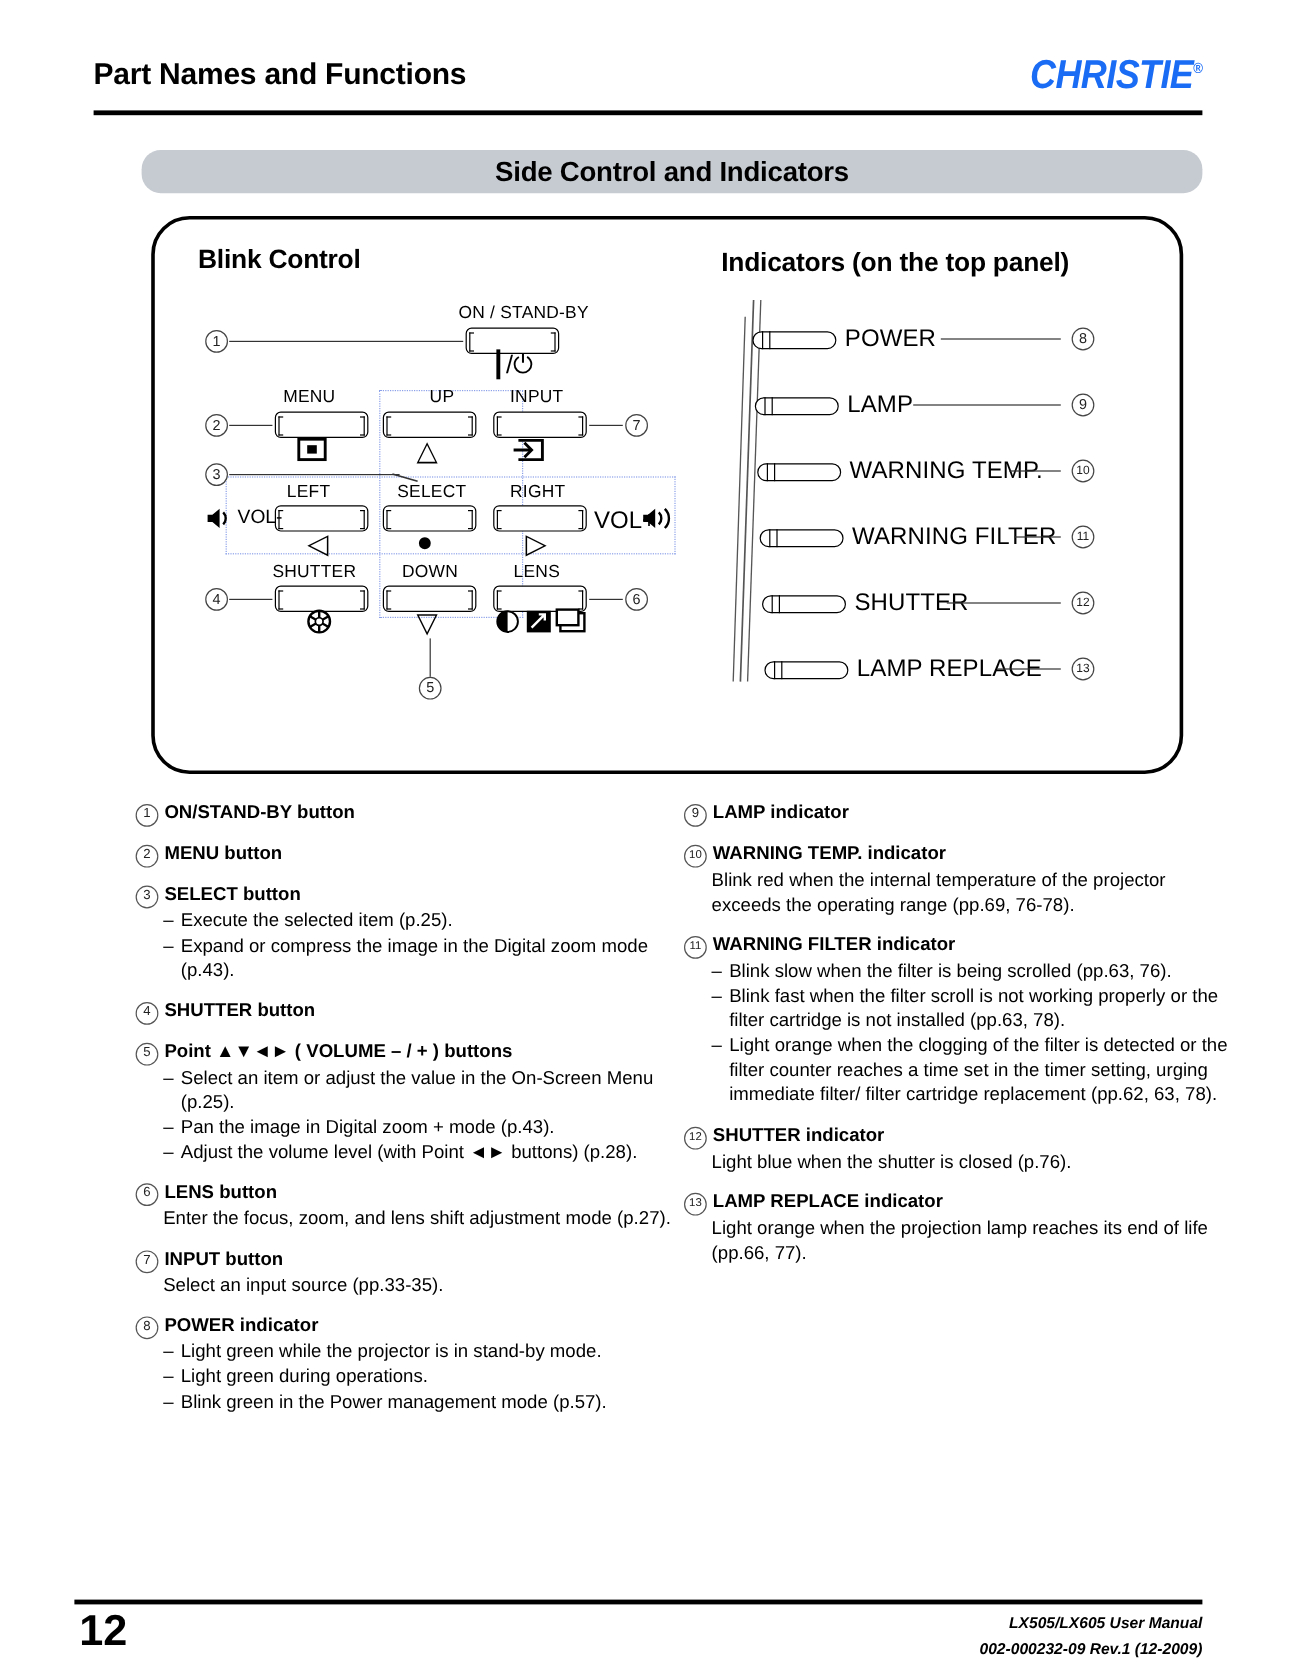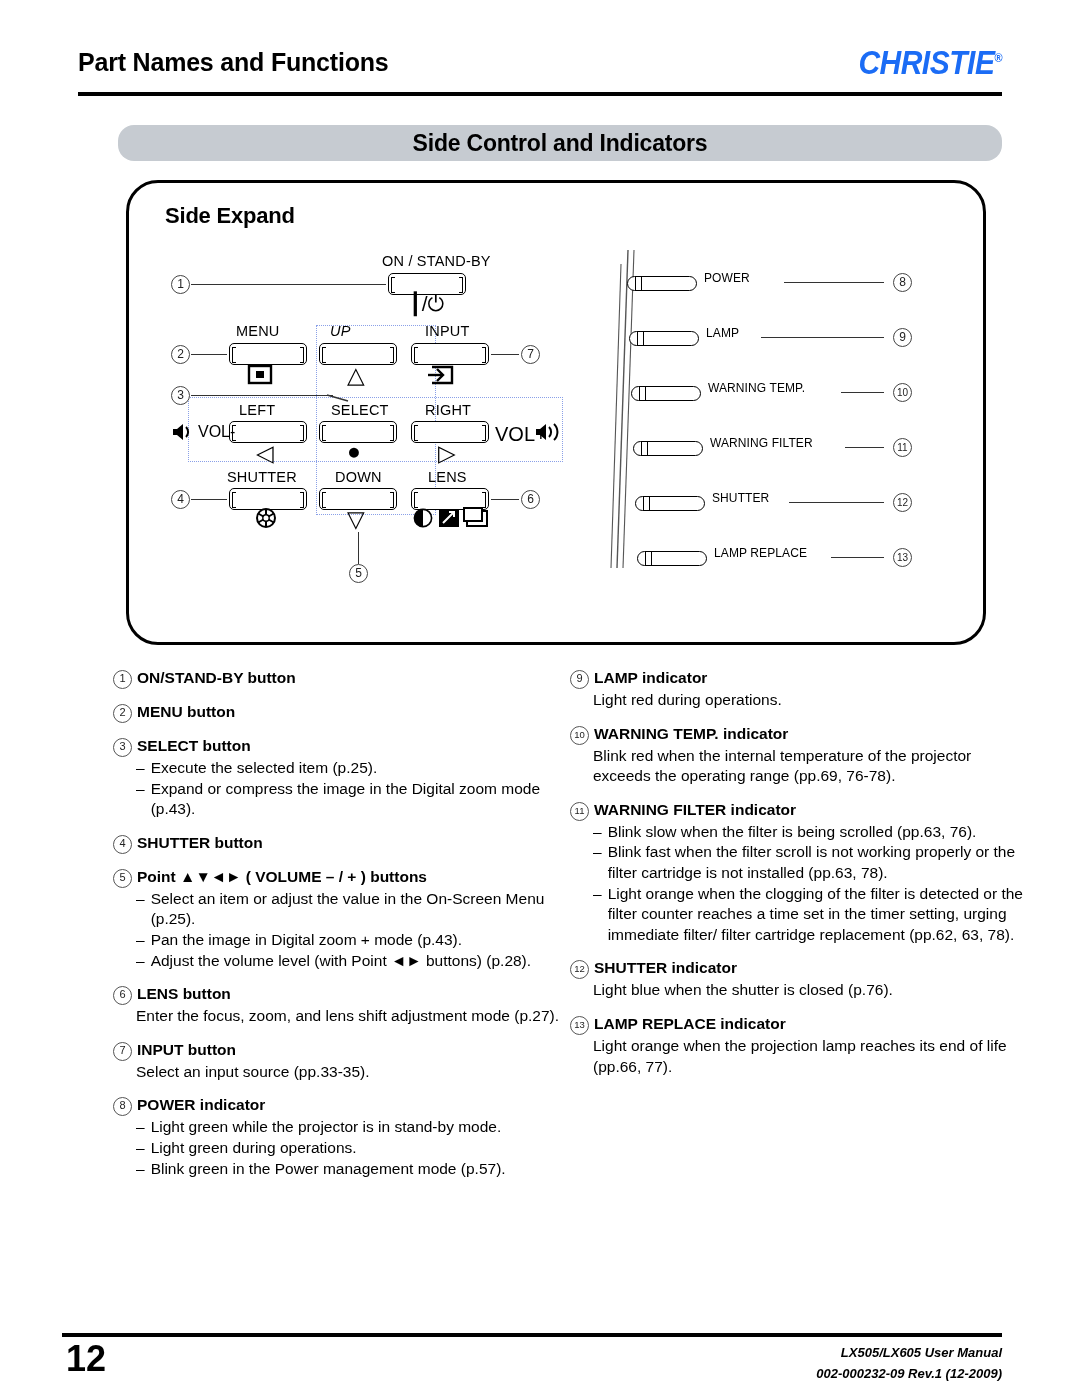--- a/index.html
+++ b/index.html
@@ -80,21 +80,21 @@
   .bluebox{position:absolute;border:1.3px dotted #8aa0e8;box-sizing:border-box;}
 
   
   .ind{position:absolute;left:606px;top:180px;width:380px;height:465px;}
   .led{
     position:absolute;width:70px;height:15px;
     border:1.4px solid #000;border-radius:8px;box-sizing:border-box;background:#fff;
   }
   .led .t1,.led .t2{position:absolute;top:-1px;width:0;height:15px;border-left:1.4px solid #000;}
   .led .t1{left:7px;} .led .t2{left:13px;}
-  .indlab{position:absolute;font-size:12px;white-space:nowrap;letter-spacing:0.1px;}
+  .indlab{position:absolute;font-size:20px;white-space:nowrap;letter-spacing:0.1px;}
 
   
   .col{position:absolute;font-size:15.5px;line-height:1.33;}
   .colL{left:113px;top:668px;width:462px;}
   .colR{left:570px;top:668px;width:455px;}
   .item{margin-bottom:13px;}
   .ihead{font-weight:bold;font-size:15.5px;display:flex;align-items:flex-start;gap:5px;}
   .ihead .n{
     flex:0 0 auto;width:17px;height:17px;border:1px solid #555;border-radius:50%;
     font-size:11px;font-weight:normal;line-height:15px;text-align:center;color:#222;
@@ -124,21 +124,22 @@
     <div class="hdr-title">Part Names and Functions</div>
     <div class="logo"><span>CHRISTIE</span><span class="reg">®</span></div>
   </div>
   <div class="hdr-rule"></div>
 
   <div class="band">
     <div class="band-text">Side Control and Indicators</div>
   </div>
 
   <div class="figbox"></div>
-  <div class="fig-h left">Side Expand</div>
+  <div class="fig-h left">Blink Control</div>
+  <div class="fig-h right">Indicators (on the top panel)</div>
 
   <div class="diag">
 
     <div class="bluebox" style="left:190px;top:145px;width:120px;height:190px;"></div>
     <div class="bluebox" style="left:62px;top:217px;width:375px;height:65px;"></div>
 
     <div class="klab" style="left:256px;top:73px;">ON / STAND-BY</div>
     <div class="kbtn" style="left:262px;top:93px;"></div>
     <div class="ksub" style="left:283px;top:112px;font-size:21px;">┃/⏻</div>
     <div class="lead" style="left:65px;top:104px;width:195px;"></div>
@@ -146,21 +147,21 @@
 
     <div class="klab" style="left:110px;top:143px;">MENU</div>
     <div class="kbtn" style="left:103px;top:163px;"></div>
     <svg class="ksub" style="left:119px;top:184px;" width="30" height="22" viewBox="0 0 30 22">
       <rect x="4" y="2" width="22" height="17" fill="none" stroke="#000" stroke-width="2.4"></rect>
       <rect x="11" y="7" width="8" height="7" fill="#000"></rect>
     </svg>
     <div class="lead" style="left:65px;top:174px;width:36px;"></div>
     <div class="cnum" style="left:45px;top:165px;">2</div>
 
-    <div class="klab" style="left:204px;top:143px;font-style:italic;">UP</div>
+    <div class="klab" style="left:232px;top:143px;">UP</div>
     <div class="kbtn" style="left:193px;top:163px;"></div>
     <div class="ksub tri" style="left:221px;top:182px;font-size:23px;">△</div>
 
     <div class="klab" style="left:299px;top:143px;">INPUT</div>
     <div class="kbtn" style="left:285px;top:163px;"></div>
     <svg class="ksub" style="left:300px;top:184px;" width="32" height="22" viewBox="0 0 32 22">
       <path d="M6 3 h20 v16 h-20" fill="none" stroke="#000" stroke-width="2.4"></path>
       <path d="M2 11 h14" stroke="#000" stroke-width="2.4" fill="none"></path>
       <path d="M11 5 l6 6 l-6 6" fill="none" stroke="#000" stroke-width="2.4"></path>
     </svg>
@@ -377,23 +378,20 @@
           </div>
         </div>
       </div>
     </div>
   <div class="col colR" id="col-right">
       <div class="item">
         <div class="ihead">
           <span class="n">9</span>
           <span class="t">LAMP indicator</span>
         </div>
-        <div class="ibody">
-          <div class="line">Light red during operations.</div>
-        </div>
       </div>
       <div class="item">
         <div class="ihead">
           <span class="n two">10</span>
           <span class="t">WARNING TEMP. indicator</span>
         </div>
         <div class="ibody">
           <div class="line">Blink red when the internal temperature of the projector exceeds the operating range (pp.69, 76-78).</div>
         </div>
       </div>

